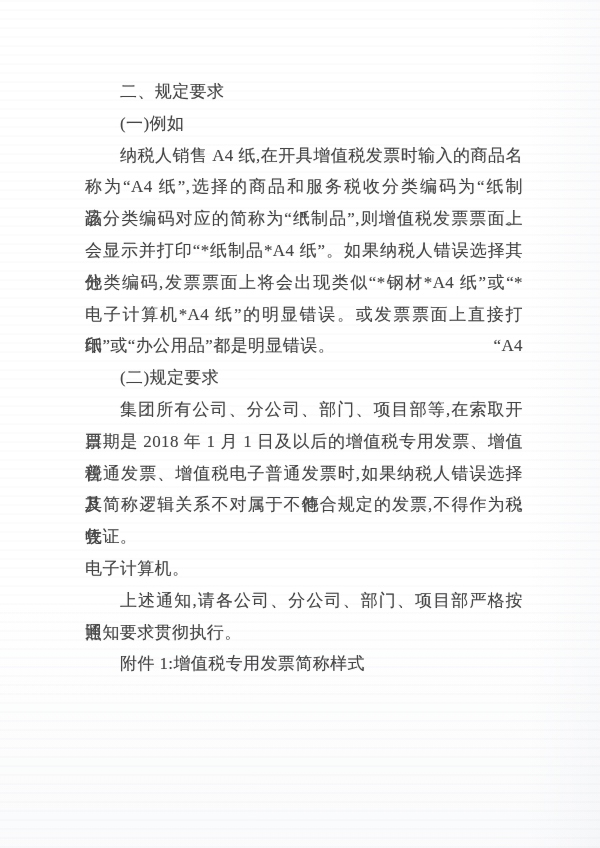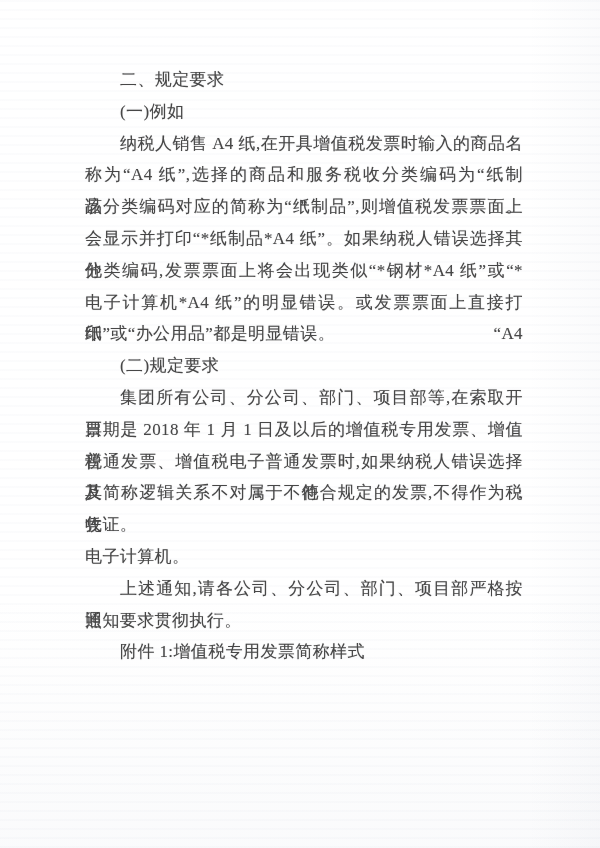--- a/index.html
+++ b/index.html
@@ -27,21 +27,21 @@
         rgba(150,160,185,0.035) 0px, rgba(150,160,185,0.035) 2px,
         rgba(255,255,255,0) 2px, rgba(255,255,255,0) 9px),
       linear-gradient(180deg,
         rgba(255,255,255,0) 70%, rgba(160,168,190,0.05) 100%),
       linear-gradient(90deg,
         rgba(255,255,255,0) 88%, rgba(160,168,190,0.05) 100%);
   }
   .doc {
     position: absolute;
     left: 85px;
-    top: 64px;
+    top: 76px;
     width: 438px;
     color: var(--ink, #474747);
     font-size: 17px;
     letter-spacing: 0.4px;
     text-shadow: 0 0 1px rgba(80,80,85,0.35);
   }
   .doc-line {
     height: 31.8px;
     line-height: 31.8px;
     text-align: left;

